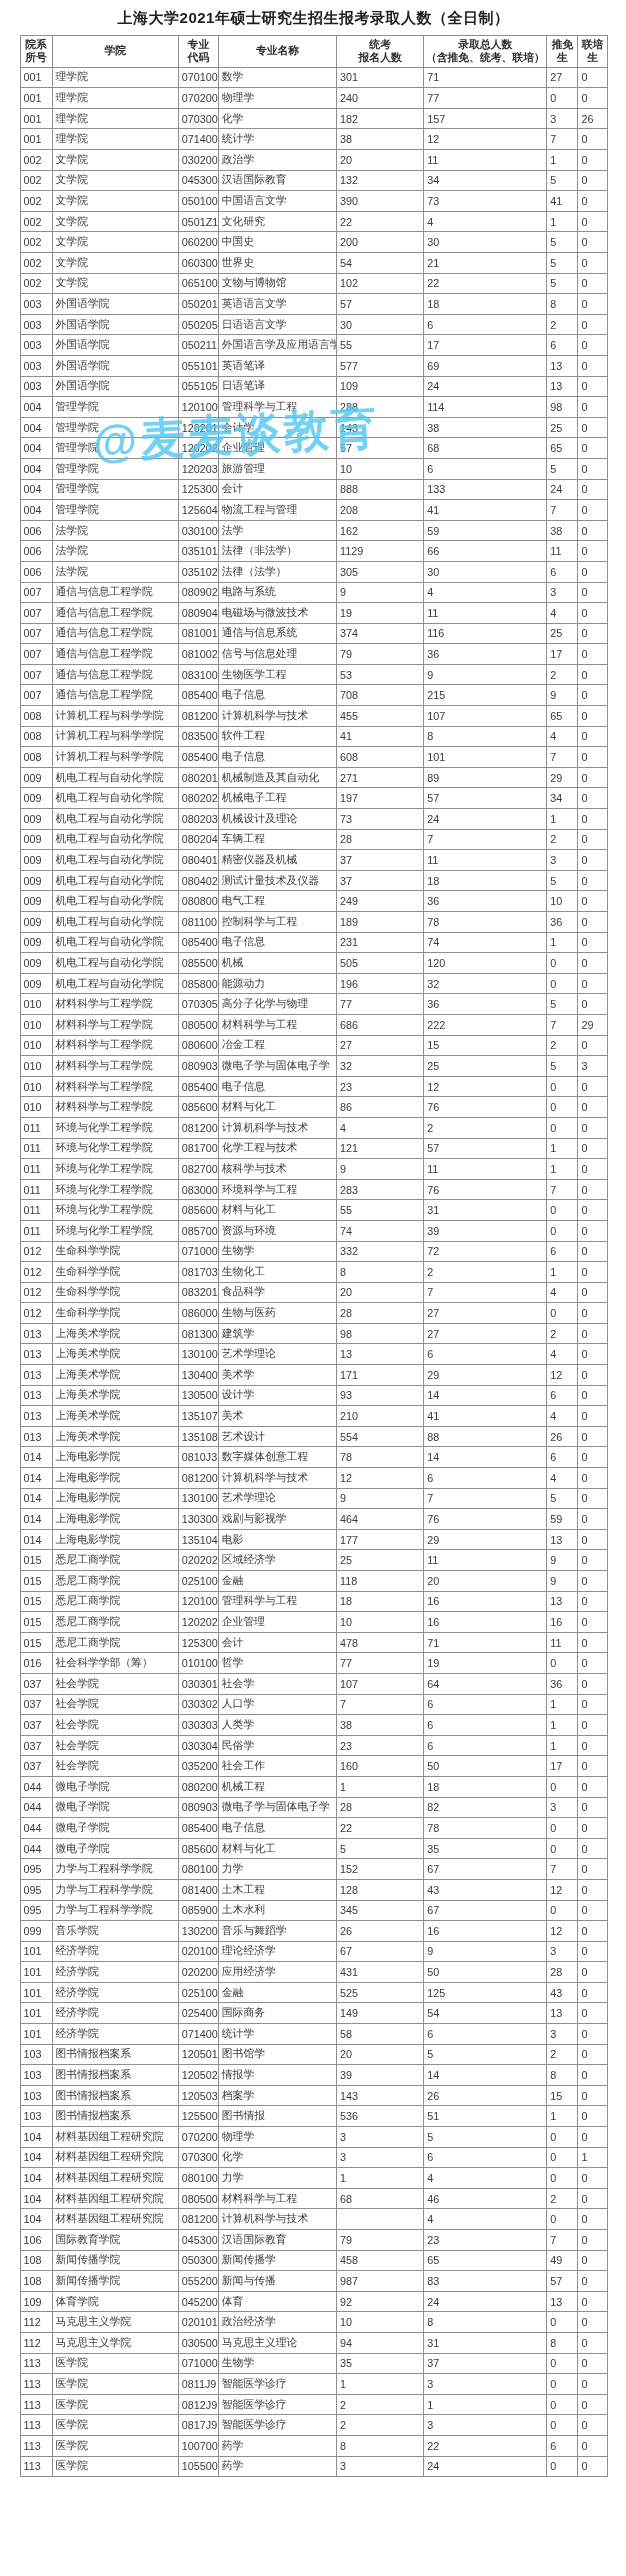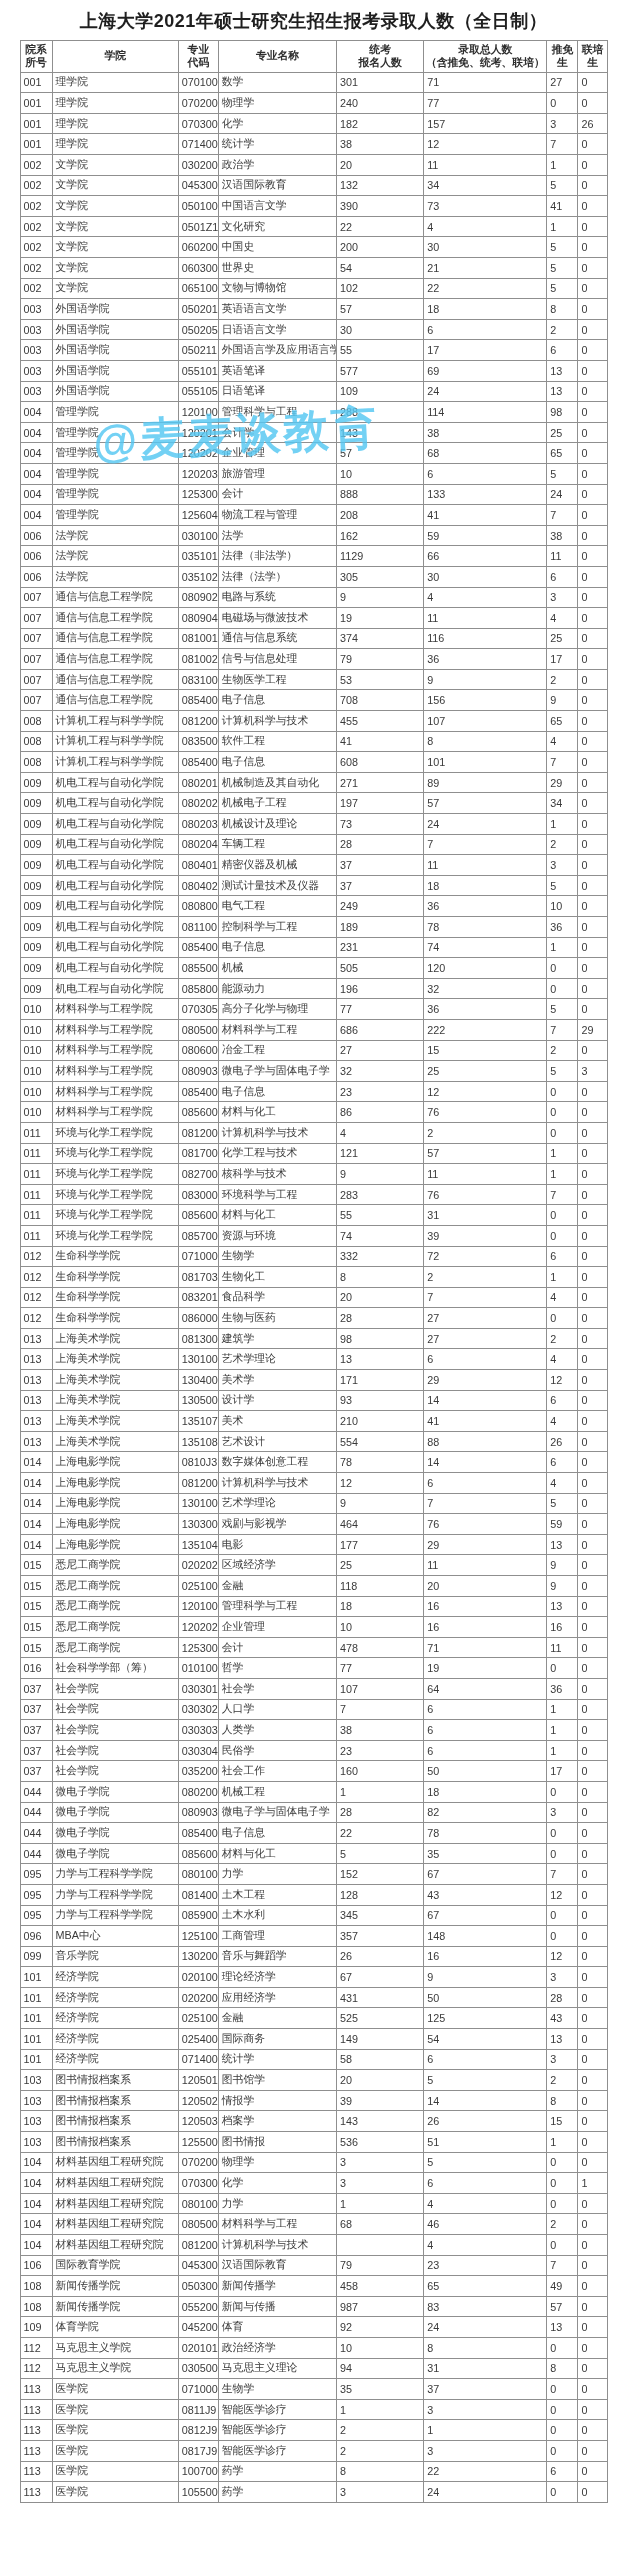--- a/index.html
+++ b/index.html
@@ -12,21 +12,21 @@
     width: 627px;
     height: 2576px;
     background: #ffffff;
     font-family: "Liberation Sans", "DejaVu Sans", sans-serif;
     color: #3a3a3a;
     overflow: hidden;
   }
   .title {
     margin: 8.8px 0 6.9px 0;
     text-align: center;
-    font-size: 18px;
+    font-size: 15px;
     font-weight: bold;
     color: #1f1f1f;
     letter-spacing: 0.5px;
   }
   table.admissions {
     border-collapse: collapse;
     table-layout: fixed;
     margin-left: 19.6px;
     width: 588px;
   }
@@ -410,21 +410,21 @@
           <td>9</td>
           <td>2</td>
           <td>0</td>
         </tr>
         <tr>
           <td>007</td>
           <td>通信与信息工程学院</td>
           <td>085400</td>
           <td>电子信息</td>
           <td>708</td>
-          <td>156</td>
+          <td>215</td>
           <td>9</td>
           <td>0</td>
         </tr>
         <tr>
           <td>008</td>
           <td>计算机工程与科学学院</td>
           <td>081200</td>
           <td>计算机科学与技术</td>
           <td>455</td>
           <td>107</td>
@@ -1001,30 +1001,20 @@
           <td>12</td>
           <td>0</td>
         </tr>
         <tr>
           <td>095</td>
           <td>力学与工程科学学院</td>
           <td>085900</td>
           <td>土木水利</td>
           <td>345</td>
           <td>67</td>
-          <td>0</td>
-          <td>0</td>
-        </tr>
-        <tr>
-          <td>096</td>
-          <td>MBA中心</td>
-          <td>125100</td>
-          <td>工商管理</td>
-          <td>357</td>
-          <td>148</td>
           <td>0</td>
           <td>0</td>
         </tr>
         <tr>
           <td>099</td>
           <td>音乐学院</td>
           <td>130200</td>
           <td>音乐与舞蹈学</td>
           <td>26</td>
           <td>16</td>

